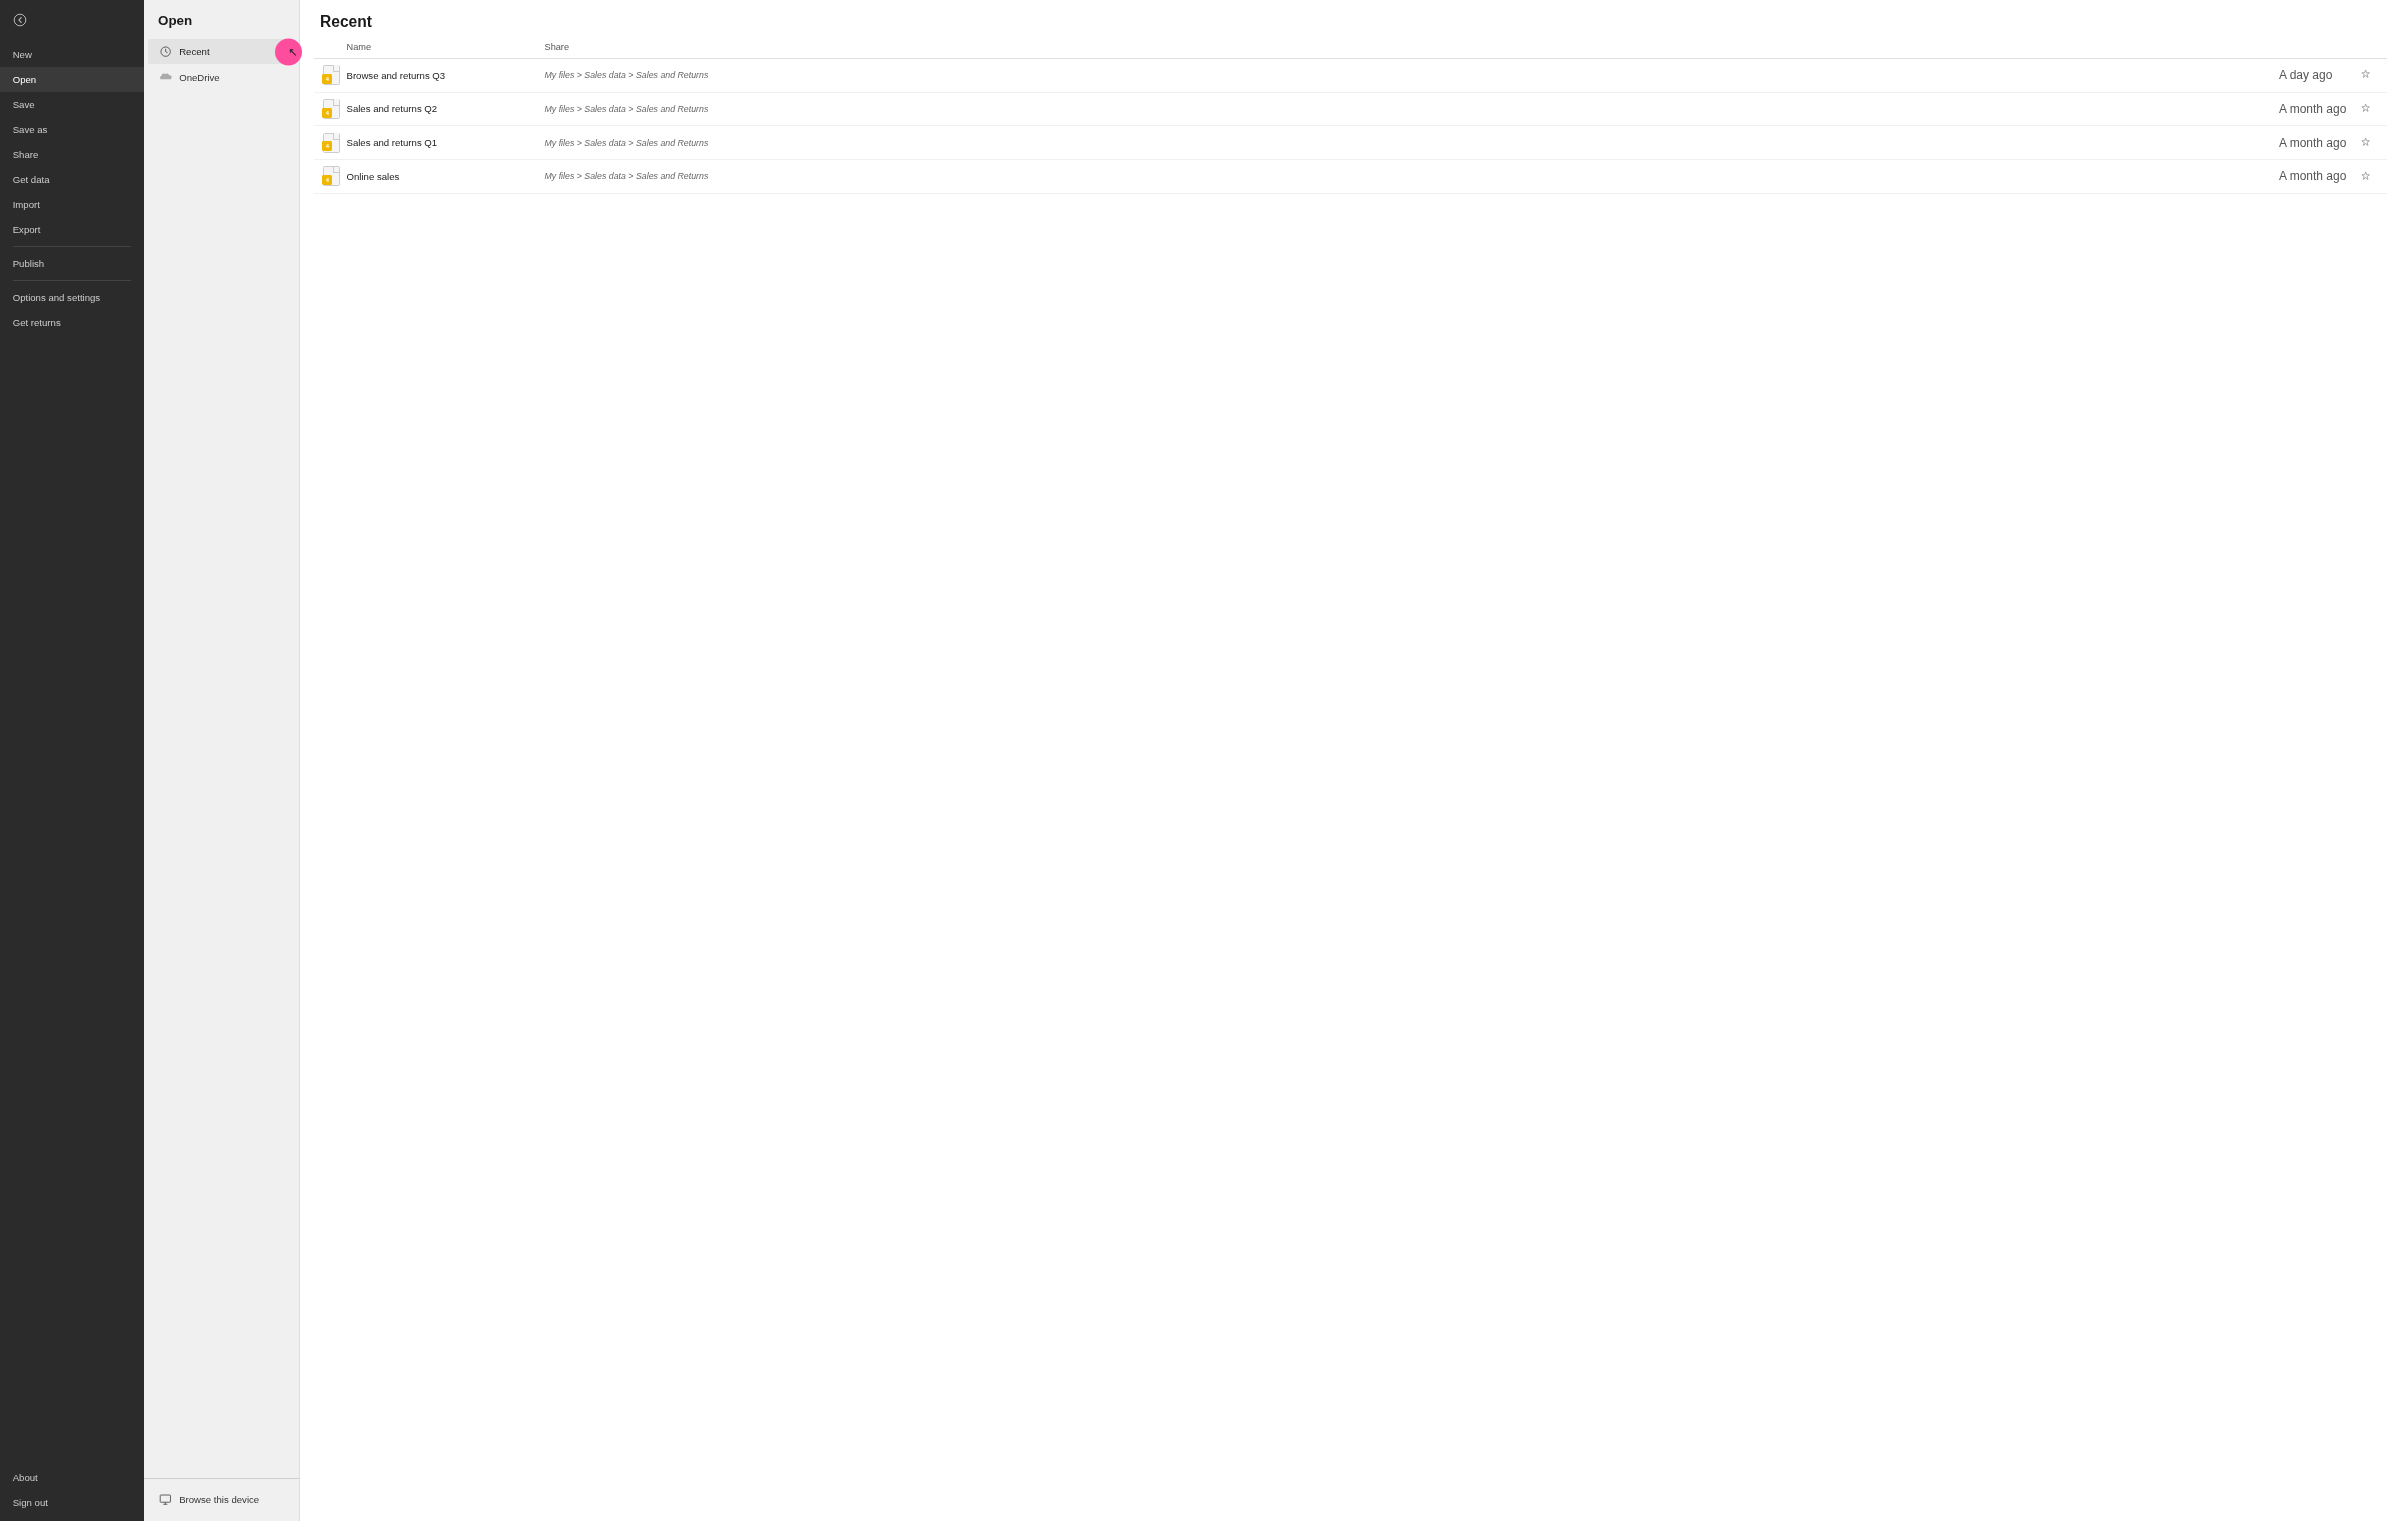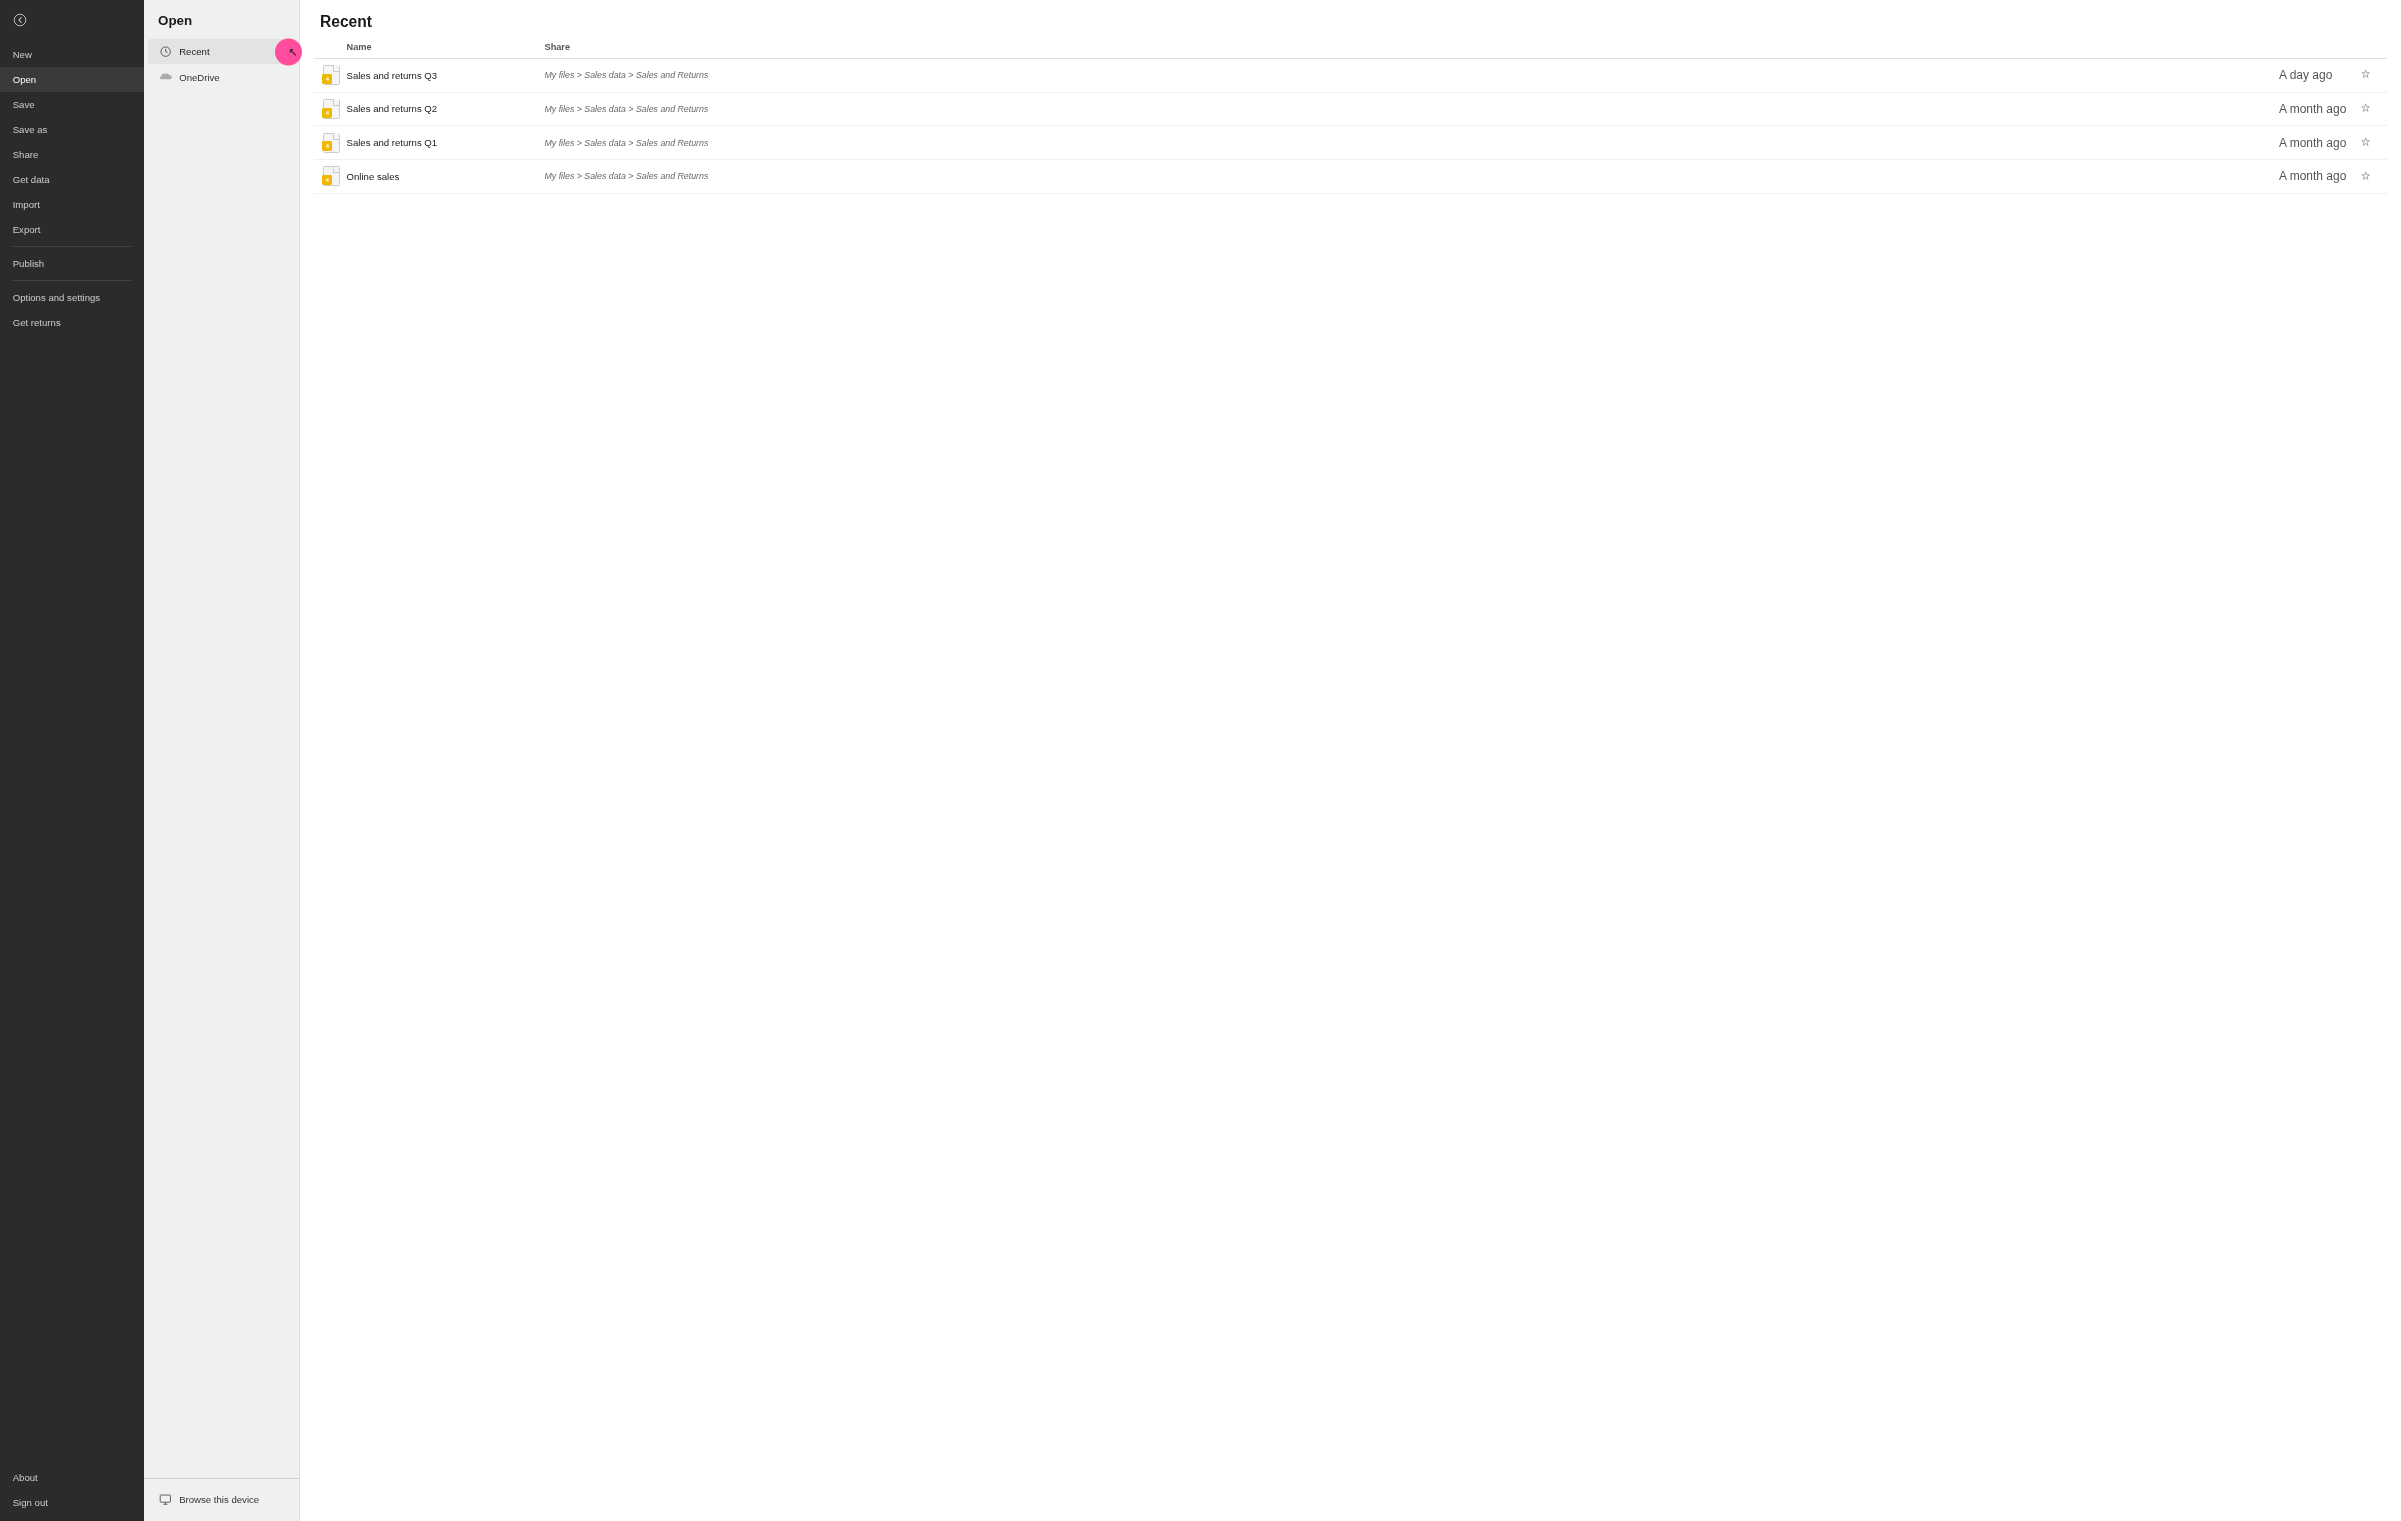--- a/index.html
+++ b/index.html
@@ -186,21 +186,21 @@
     }
 
     .file-table-header {
       display: grid;
       grid-template-columns: 25.5px 198px 1fr 113px 28px;
       align-items: center;
       padding: 5.7px 7px;
       border-bottom: 0.7px solid #e0e0e0;
       color: #555;
       font-size: 9.2px;
-      font-weight: 700;
+      font-weight: 400;
     }
 
     .file-row {
       display: grid;
       grid-template-columns: 25.5px 198px 1fr 113px 28px;
       align-items: center;
       padding: 6.4px 7px;
       border-bottom: 0.7px solid #f0f0f0;
       cursor: pointer;
     }
@@ -385,21 +385,21 @@
       <div>Name</div>
       <div>Share</div>
       <div></div>
     </div>
 
     <div class="file-row">
       <div class="file-icon">
         <div class="file-icon-base"></div>
         <div class="file-badge">4</div>
       </div>
-      <div class="file-name">Sales and returns Q3</div>
+      <div class="file-name">Browse and returns Q3</div>
       <div class="file-location">My files &gt; Sales data &gt; Sales and Returns</div>
       <div class="file-opened">A day ago</div>
       <div class="pin-icon">
         <svg width="11.3" height="11.3" viewBox="0 0 24 24" fill="none" stroke="currentColor" stroke-width="1.8">
           <path d="M12 2L14 8H20L15 12L17 18L12 14L7 18L9 12L4 8H10L12 2Z"></path>
         </svg>
       </div>
     </div>
 
     <div class="file-row">

